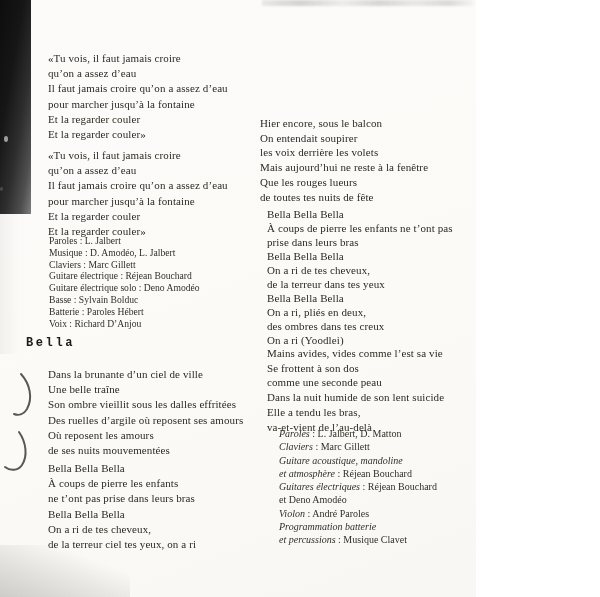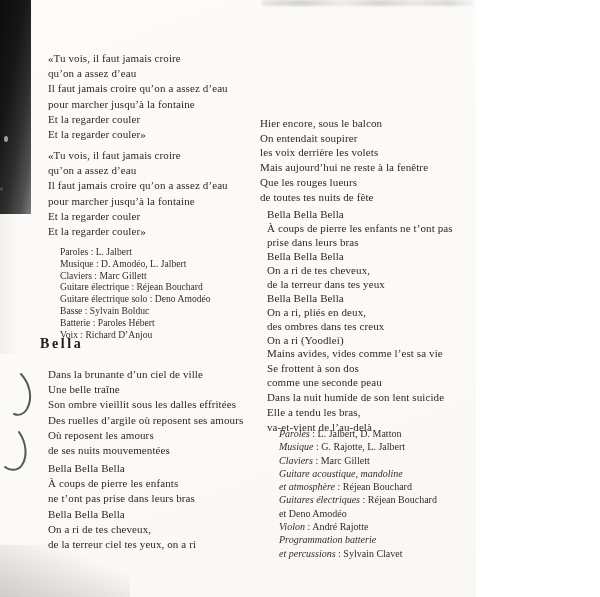--- a/index.html
+++ b/index.html
@@ -51,23 +51,23 @@
     font-size:11px;line-height:15.2px;letter-spacing:.1px;
     white-space:nowrap;color:#2e2922;
   }
   .stanza.rt{line-height:14.7px}
   .stanza.rt-long{line-height:14px}
   .credits-left{
     position:absolute;left:48px;top:234px;
     font-size:9.6px;line-height:11.8px;white-space:nowrap;color:#332e27;
   }
   .section-title{
-    position:absolute;left:40px;top:336px;
-    font-family:Liberation Serif, serif;
-    font-weight:bold;font-size:14px;letter-spacing:2.6px;color:#1d1c1a;
+    position:absolute;left:26px;top:336px;
+    font-family:Liberation Mono, monospace;
+    font-weight:bold;font-size:12px;letter-spacing:2.6px;color:#1d1c1a;
   }
   .credits-right{
     position:absolute;left:279px;top:427px;
     font-size:10px;line-height:13.3px;white-space:nowrap;color:#332e27;
   }
   .credits-right .lbl{font-style:italic}
 </style>
 </head>
 <body>
 
@@ -82,40 +82,39 @@
 
   <svg class="marks" width="42" height="115" viewBox="0 0 42 115">
     <path d="M 21,6 C 30,16 33,30 27,41 C 24,46 19,48 14,46" fill="none" stroke="#3b3b3b" stroke-width="2" stroke-linecap="round" opacity="0.85"></path>
     <path d="M 19,64 C 26,74 28,88 22,97 C 18,103 10,103 5,99" fill="none" stroke="#3b3b3b" stroke-width="2" stroke-linecap="round" opacity="0.85"></path>
   </svg>
 
   <p class="stanza" style="left:48px;top:40px"><span>«Tu vois, il faut jamais croire</span><br><span>qu’on a assez d’eau</span><br><span>Il faut jamais croire qu’on a assez d’eau</span><br><span>pour marcher jusqu’à la fontaine</span><br><span>Et la regarder couler</span><br><span>Et la regarder couler»</span></p>
 
   <p class="stanza" style="left:48px;top:137px"><span>«Tu vois, il faut jamais croire</span><br><span>qu’on a assez d’eau</span><br><span>Il faut jamais croire qu’on a assez d’eau</span><br><span>pour marcher jusqu’à la fontaine</span><br><span>Et la regarder couler</span><br><span>Et la regarder couler»</span></p>
 
-  <p class="credits-left" style="margin:12px"><span>Paroles : L. Jalbert</span><br><span>Musique : D. Amodéo, L. Jalbert</span><br><span>Claviers : Marc Gillett</span><br><span>Guitare électrique : Réjean Bouchard</span><br><span>Guitare électrique solo : Deno Amodéo</span><br><span>Basse : Sylvain Bolduc</span><br><span>Batterie : Paroles Hébert</span><br><span>Voix : Richard D’Anjou</span></p>
+  <p class="credits-left" style="margin:1px"><span>Paroles : L. Jalbert</span><br><span>Musique : D. Amodéo, L. Jalbert</span><br><span>Claviers : Marc Gillett</span><br><span>Guitare électrique : Réjean Bouchard</span><br><span>Guitare électrique solo : Deno Amodéo</span><br><span>Basse : Sylvain Bolduc</span><br><span>Batterie : Paroles Hébert</span><br><span>Voix : Richard D’Anjou</span></p>
 
   <h2 class="section-title" style="margin:0">Bella</h2>
 
   <p class="stanza" style="left:48px;top:356px"><span>Dans la brunante d’un ciel de ville</span><br><span>Une belle traîne</span><br><span>Son ombre vieillit sous les dalles effritées</span><br><span>Des ruelles d’argile où reposent ses amours</span><br><span>Où reposent les amours</span><br><span>de ses nuits mouvementées</span></p>
 
   <p class="stanza" style="left:48px;top:450px"><span>Bella Bella Bella</span><br><span>À coups de pierre les enfants</span><br><span>ne t’ont pas prise dans leurs bras</span><br><span>Bella Bella Bella</span><br><span>On a ri de tes cheveux,</span><br><span>de la terreur ciel tes yeux, on a ri</span></p>
 
   <p class="stanza rt" style="left:260px;top:105px"><span>Hier encore, sous le balcon</span><br><span>On entendait soupirer</span><br><span>les voix derrière les volets</span><br><span>Mais aujourd’hui ne reste à la fenêtre</span><br><span>Que les rouges lueurs</span><br><span>de toutes tes nuits de fête</span></p>
 
   <p class="stanza rt-long" style="left:267px;top:196px"><span>Bella Bella Bella</span><br><span>À coups de pierre les enfants ne t’ont pas</span><br><span>prise dans leurs bras</span><br><span>Bella Bella Bella</span><br><span>On a ri de tes cheveux,</span><br><span>de la terreur dans tes yeux</span><br><span>Bella Bella Bella</span><br><span>On a ri, pliés en deux,</span><br><span>des ombres dans tes creux</span><br><span>On a ri (Yoodlei)</span></p>
 
   <p class="stanza rt" style="left:267px;top:335px"><span>Mains avides, vides comme l’est sa vie</span><br><span>Se frottent à son dos</span><br><span>comme une seconde peau</span><br><span>Dans la nuit humide de son lent suicide</span><br><span>Elle a tendu les bras,</span><br><span>va-et-vient de l’au-delà</span></p>
 
   <div class="credits-right">
       <div><span class="lbl">Paroles</span> : <span>L. Jalbert, D. Matton</span></div>
-      <div><span class="lbl">Musique</span> : <span>G. Rajotte, L. Jalbert</span></div>
       <div><span class="lbl">Claviers</span> : <span>Marc Gillett</span></div>
       <div><span class="lbl">Guitare acoustique, mandoline</span></div>
       <div><span class="lbl">et atmosphère</span> : <span>Réjean Bouchard</span></div>
       <div><span class="lbl">Guitares électriques</span> : <span>Réjean Bouchard</span></div>
       <div><span>et Deno Amodéo</span></div>
-      <div><span class="lbl">Violon</span> : <span>André Rajotte</span></div>
+      <div><span class="lbl">Violon</span> : <span>André Paroles</span></div>
       <div><span class="lbl">Programmation batterie</span></div>
-      <div><span class="lbl">et percussions</span> : <span>Sylvain Clavet</span></div>
+      <div><span class="lbl">et percussions</span> : <span>Musique Clavet</span></div>
     </div>
 
 </div>
 
 </body></html>

